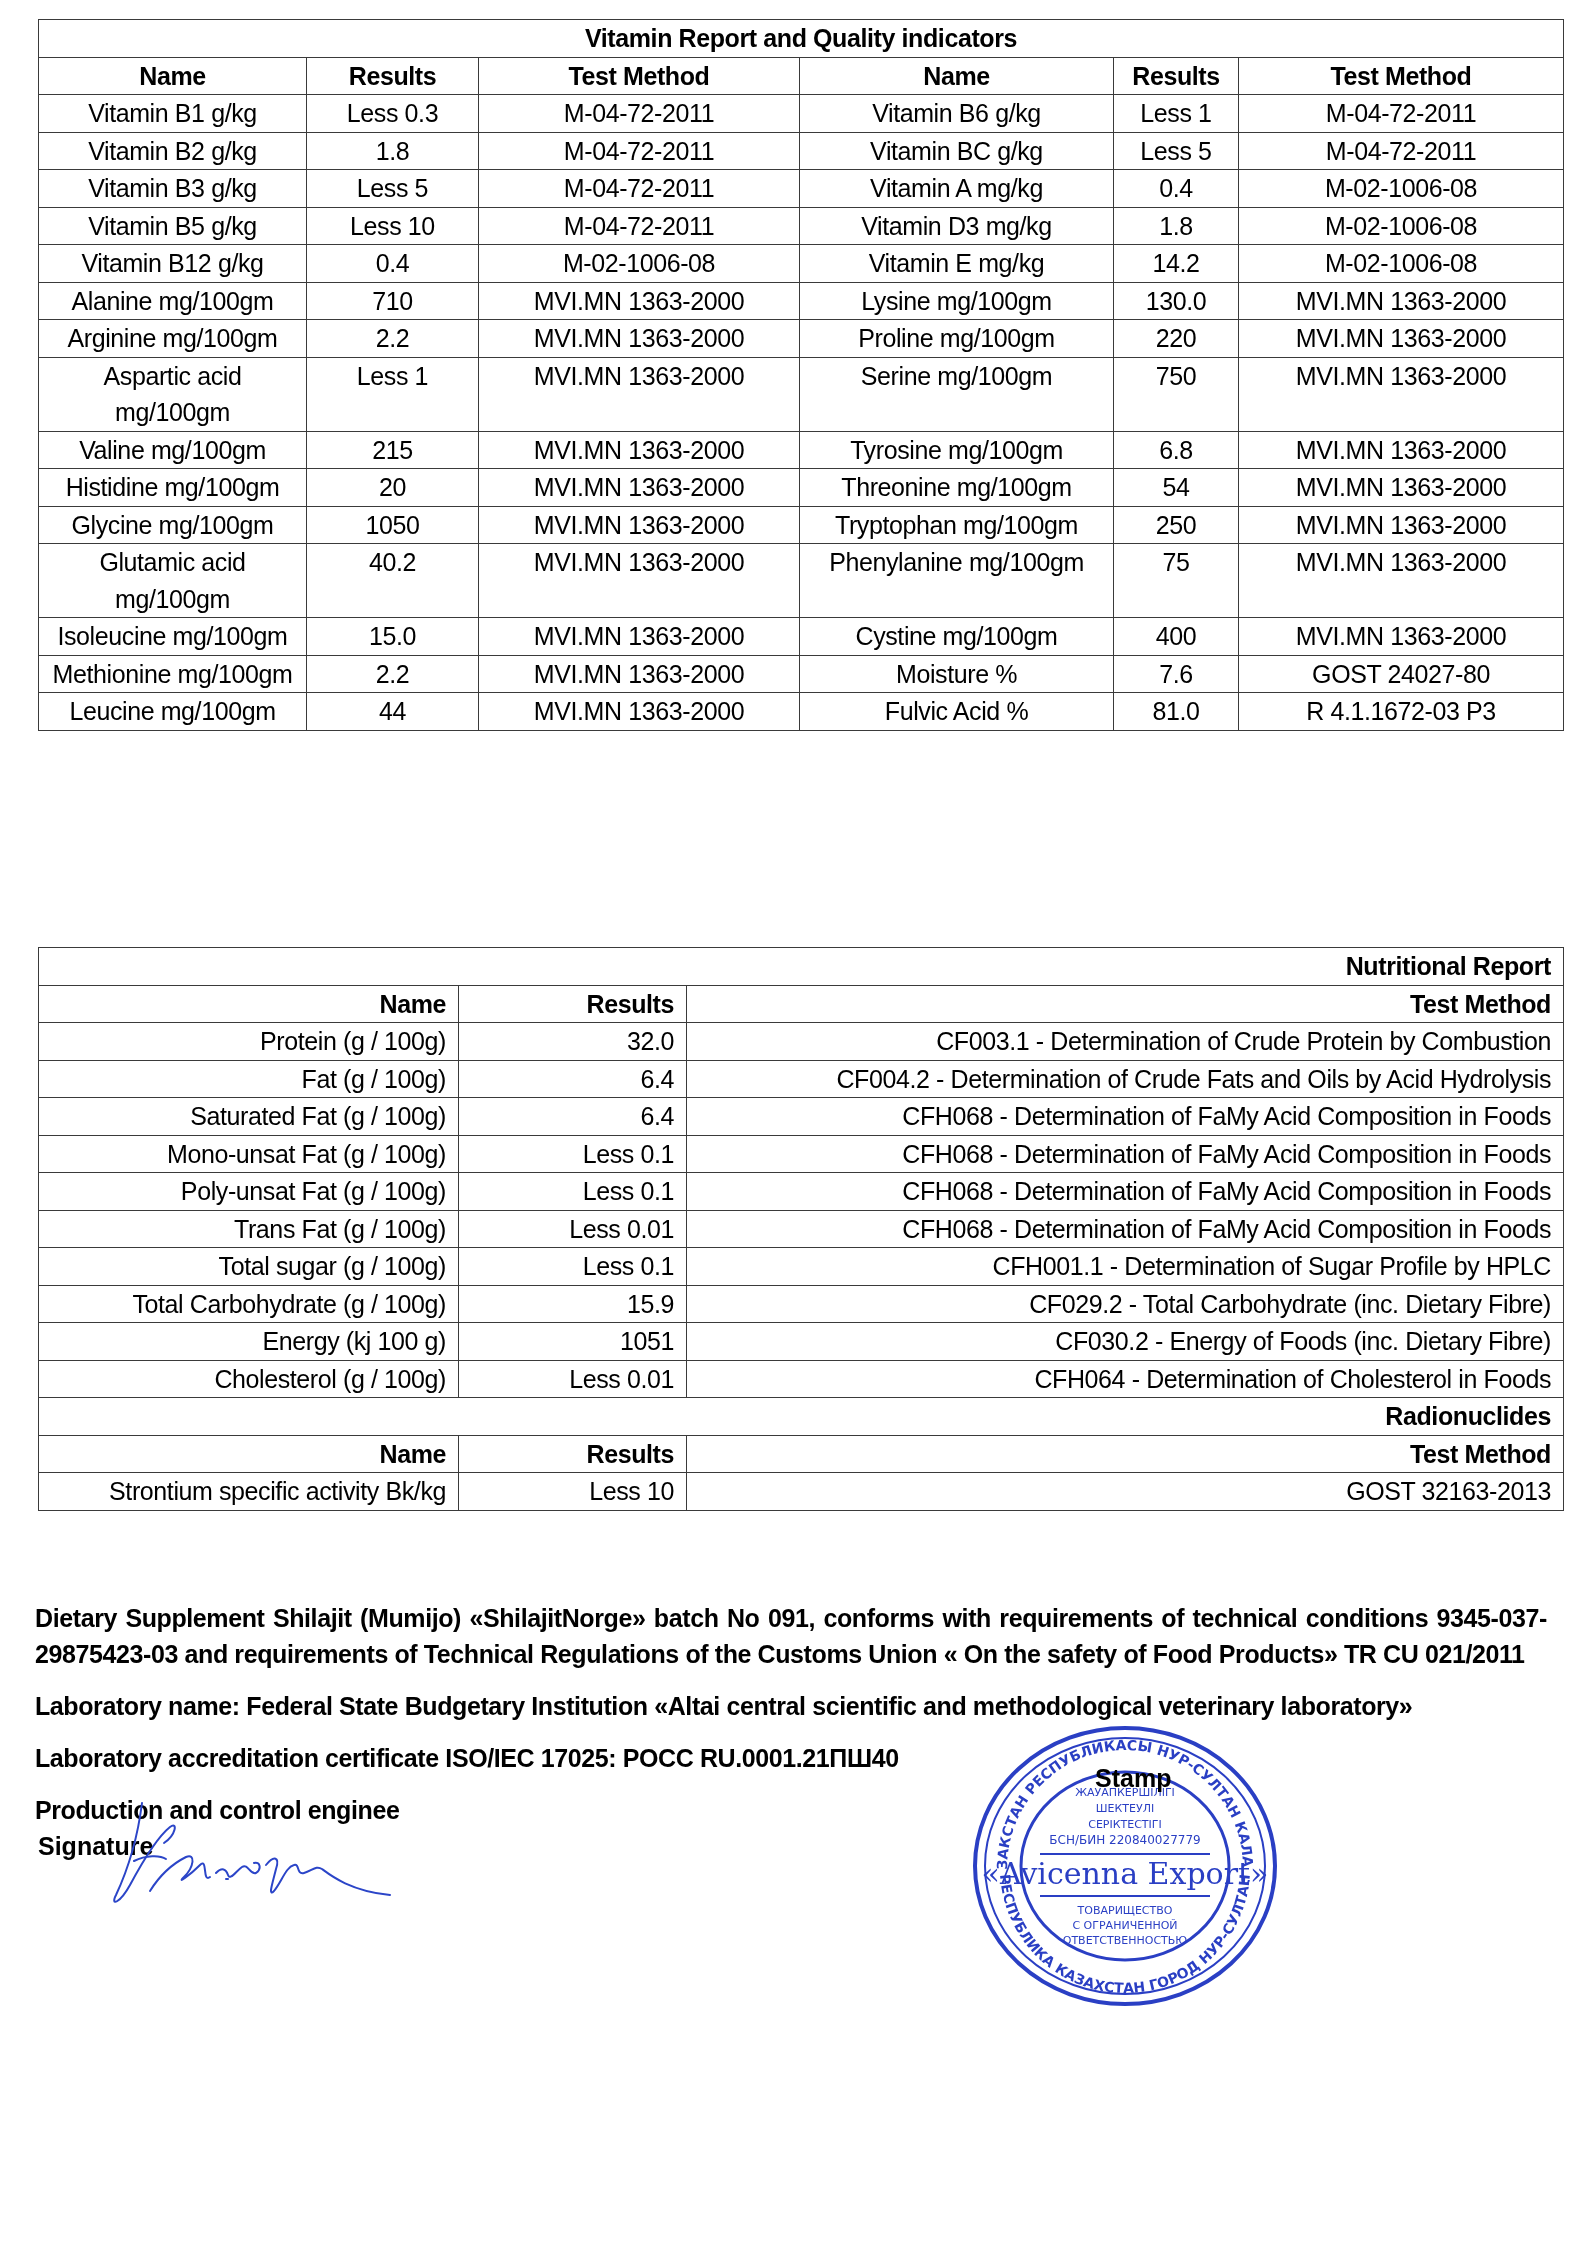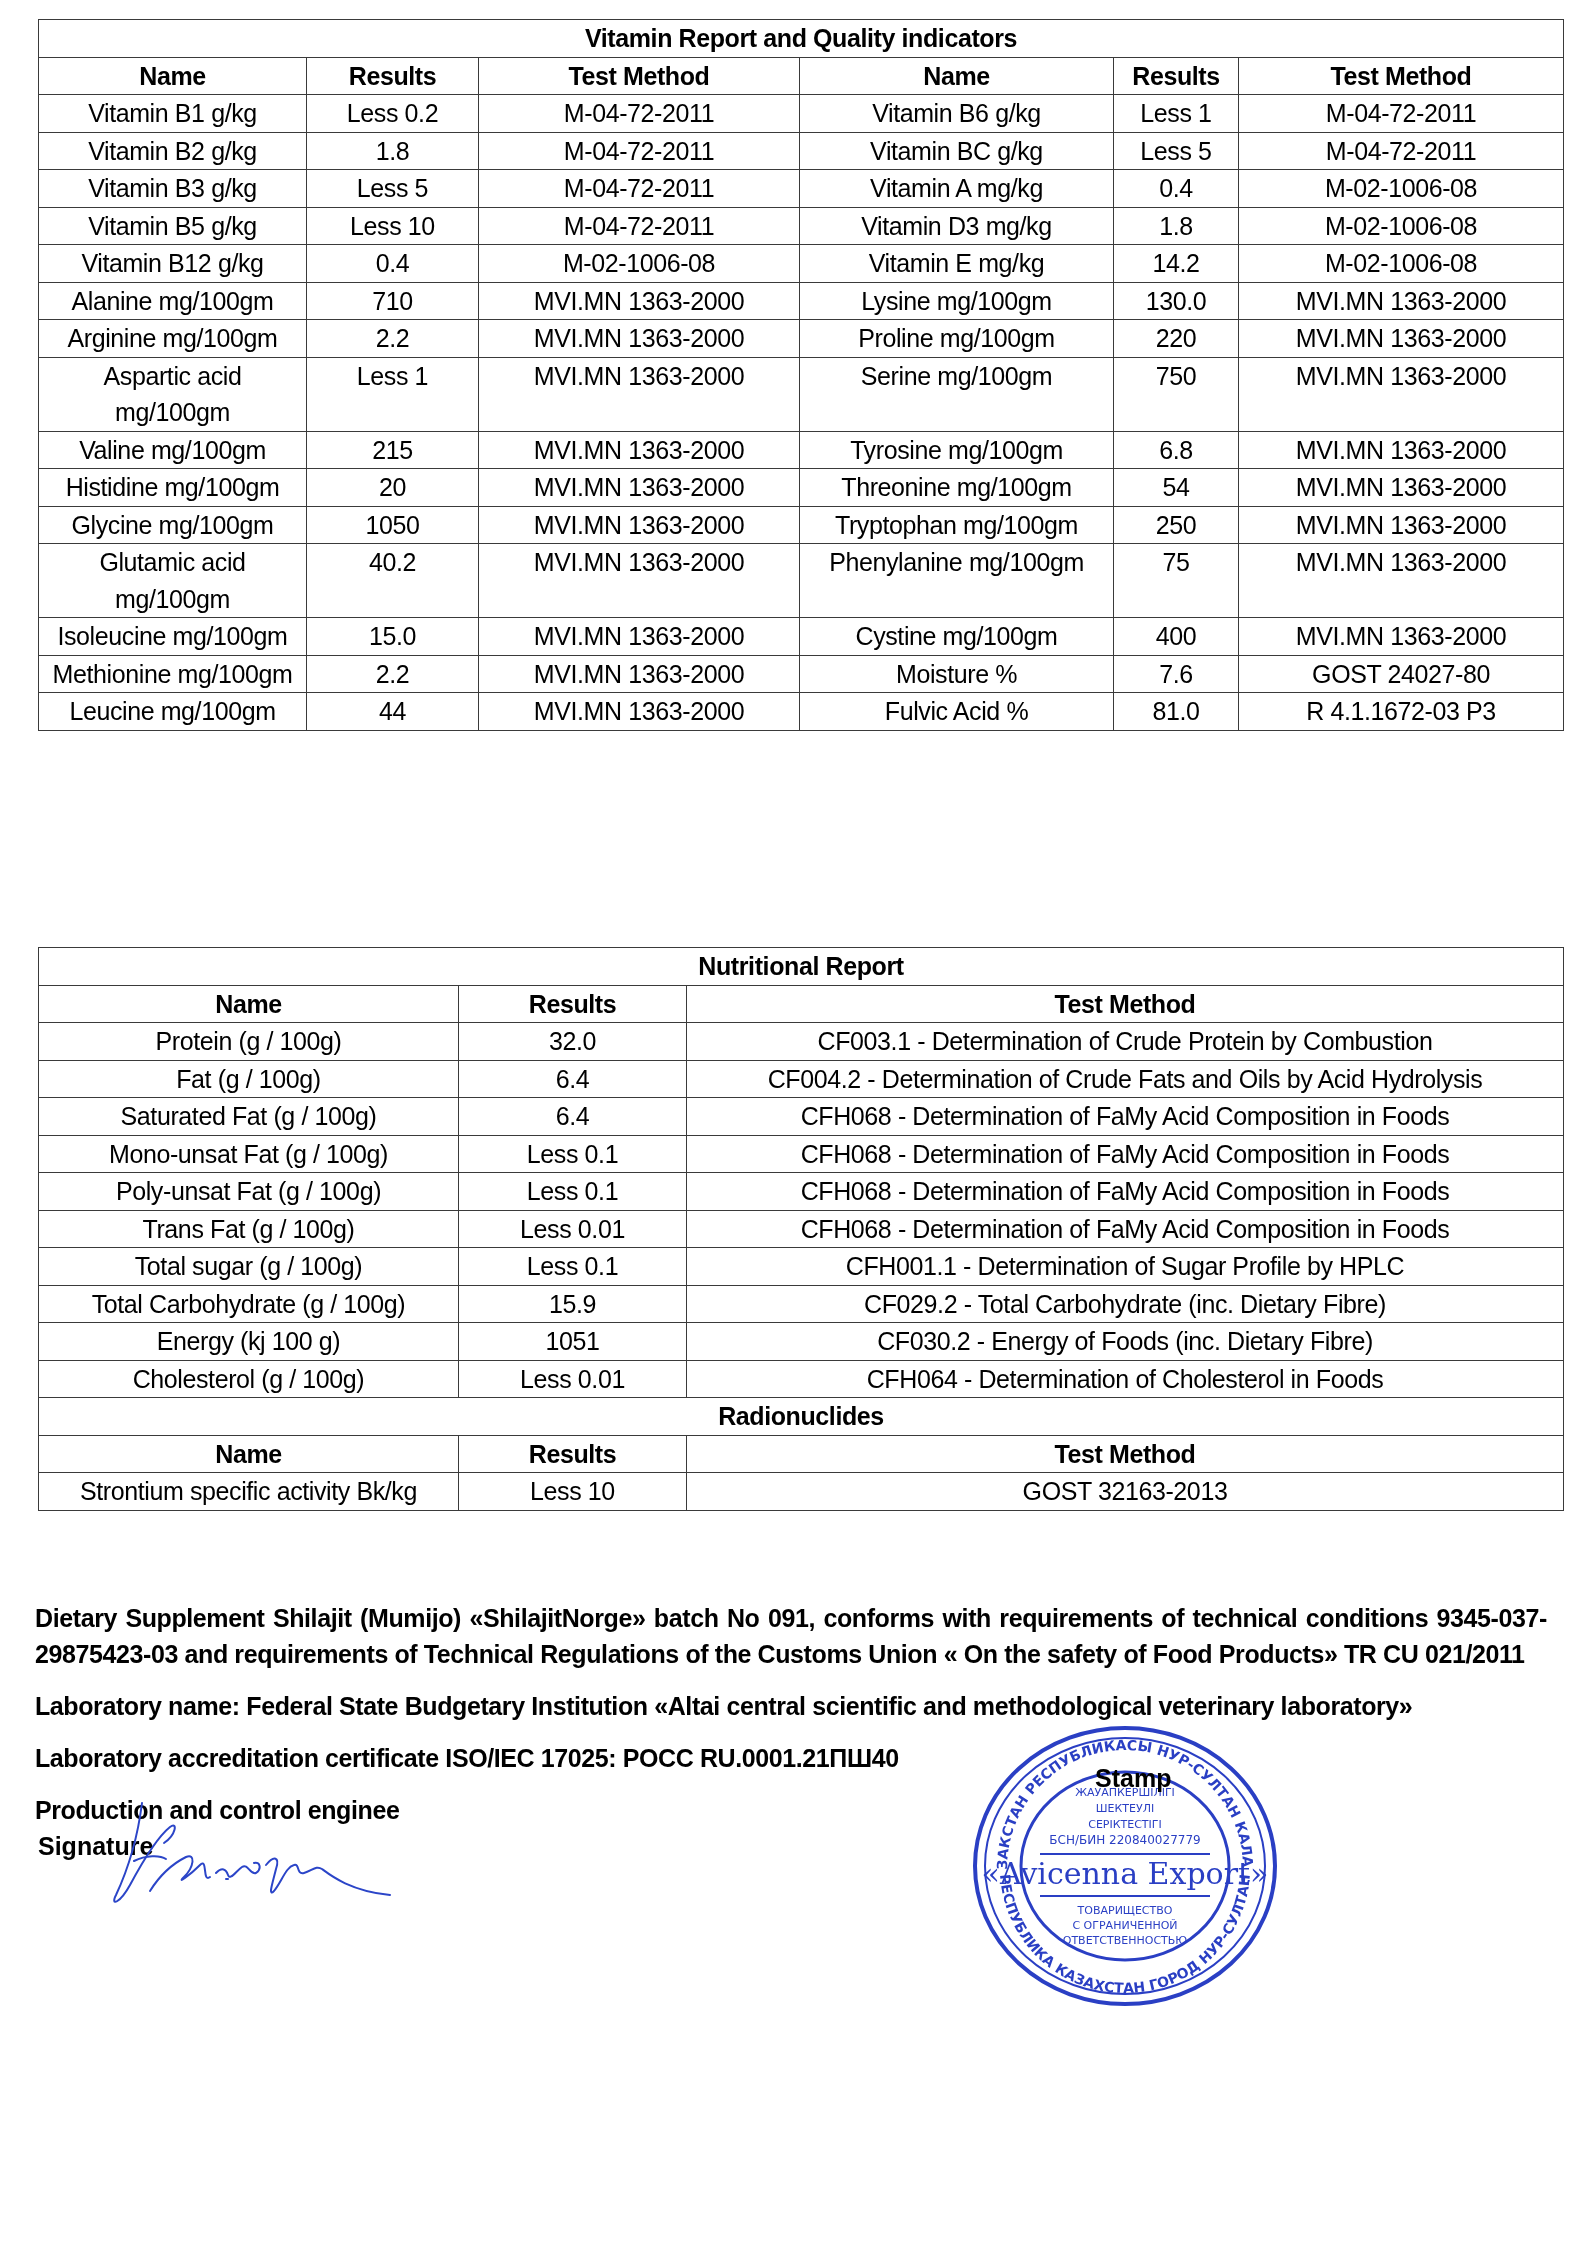--- a/index.html
+++ b/index.html
@@ -5,21 +5,21 @@
   html, body { margin: 0; padding: 0; background: #ffffff; }
   body { width: 1589px; height: 2245px; position: relative; font-family: "Liberation Sans", sans-serif; color: #000; overflow: hidden; }
   table { border-collapse: collapse; table-layout: fixed; position: absolute; left: 38px; width: 1525px; font-family: "Liberation Sans", "DejaVu Sans", sans-serif; }
   td, th { border: 1.5px solid #3a3a3a; font-size: 25px; padding: 0 12px; line-height: 36.5px; vertical-align: top; font-stretch: condensed; letter-spacing: -0.4px; }
   th { font-weight: bold; text-align: center; }
   td.c { text-align: center; }
   td.l { text-align: center; }
   tr.sec td { text-align: center; font-weight: bold; margin-left: 48px; }
   #vit { top: 19px; }
   #nut { top: 947px; }
-  #nut td, #nut th { text-align: center; }
+  #nut td, #nut th { text-align: right; }
   .notes { position: absolute; left: 19px; top: 1584px; width: 1544px; font-weight: bold; font-size: 25px; line-height: 36px; letter-spacing: -0.4px; }
   .notes p { margin: 16px; }
   .notes p.just { text-align: justify; text-align-last: left; }
   .sig-label { position: absolute; left: 38px; top: 1832px; font-weight: bold; font-size: 25px; }
   .stamp-label { position: absolute; left: 1095px; top: 1764px; font-weight: bold; font-size: 25px; z-index: 3; }
   .signature { position: absolute; left: 90px; top: 1795px; width: 320px; height: 150px; z-index: 2; }
   .stamp { position: absolute; left: 965px; top: 1718px; width: 320px; height: 290px; z-index: 1; }
 </style>
 </head>
 <body>
@@ -40,21 +40,21 @@
     <tr>
       <th>Name</th>
       <th>Results</th>
       <th>Test Method</th>
       <th>Name</th>
       <th>Results</th>
       <th>Test Method</th>
     </tr>
   <tr>
         <td class="l">Vitamin B1 g/kg</td>
-        <td class="c">Less 0.2</td>
+        <td class="c">Less 0.3</td>
         <td class="c">M-04-72-2011</td>
         <td class="l">Vitamin B6 g/kg</td>
         <td class="c">Less 1</td>
         <td class="c">M-04-72-2011</td>
       </tr>
       <tr>
         <td class="l">Vitamin B2 g/kg</td>
         <td class="c">1.8</td>
         <td class="c">M-04-72-2011</td>
         <td class="l">Vitamin BC g/kg</td>

